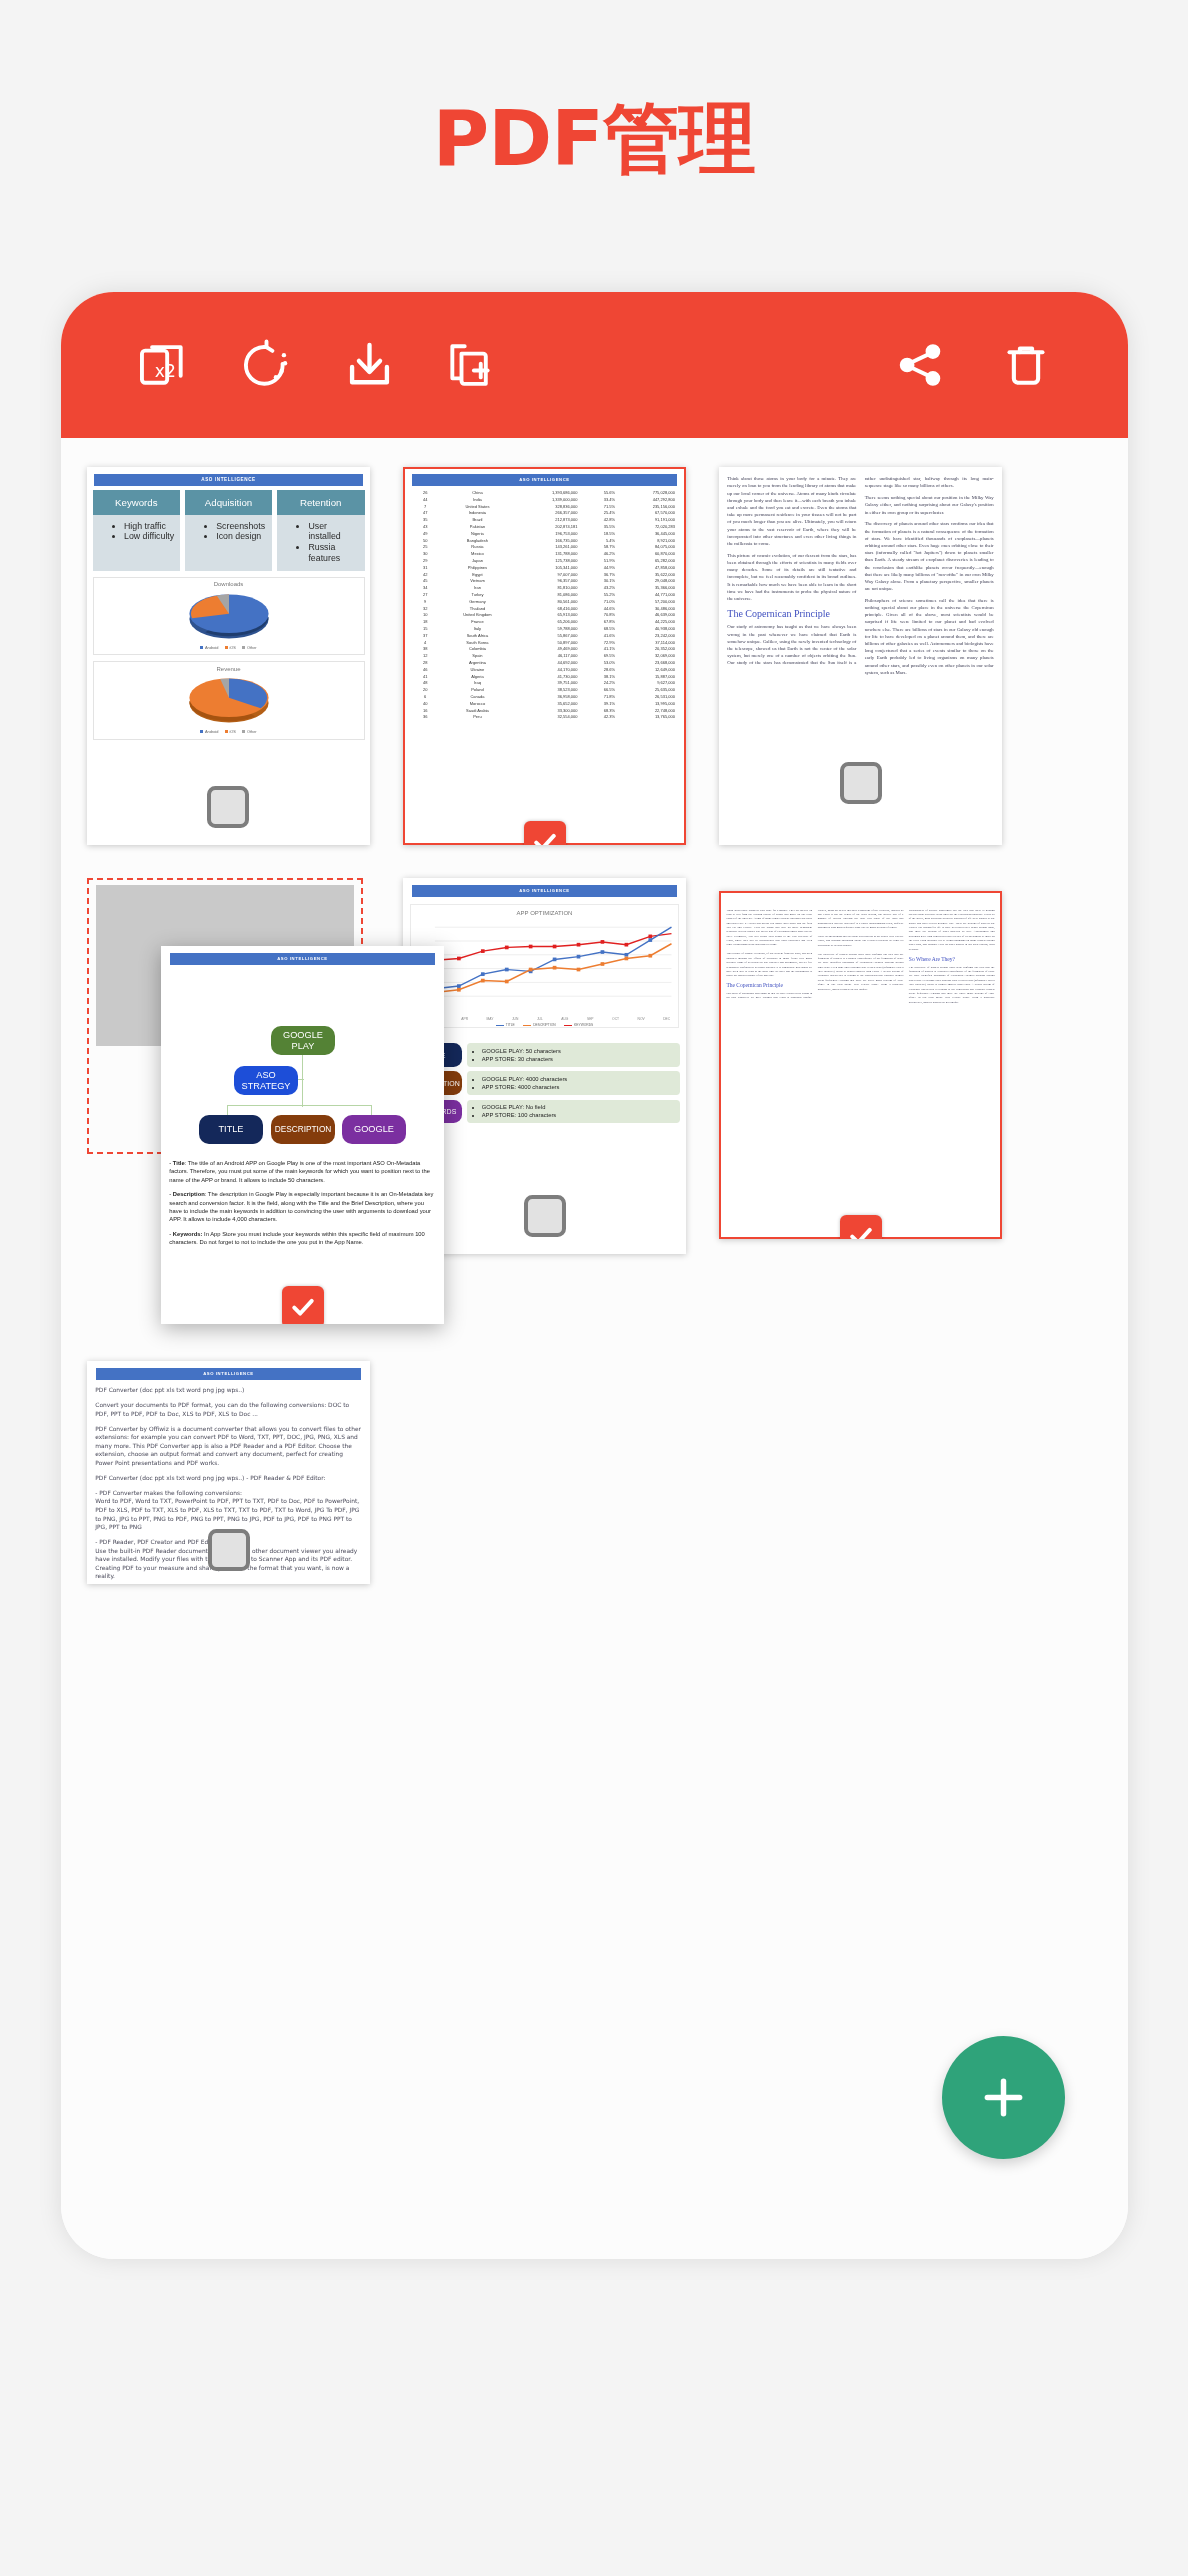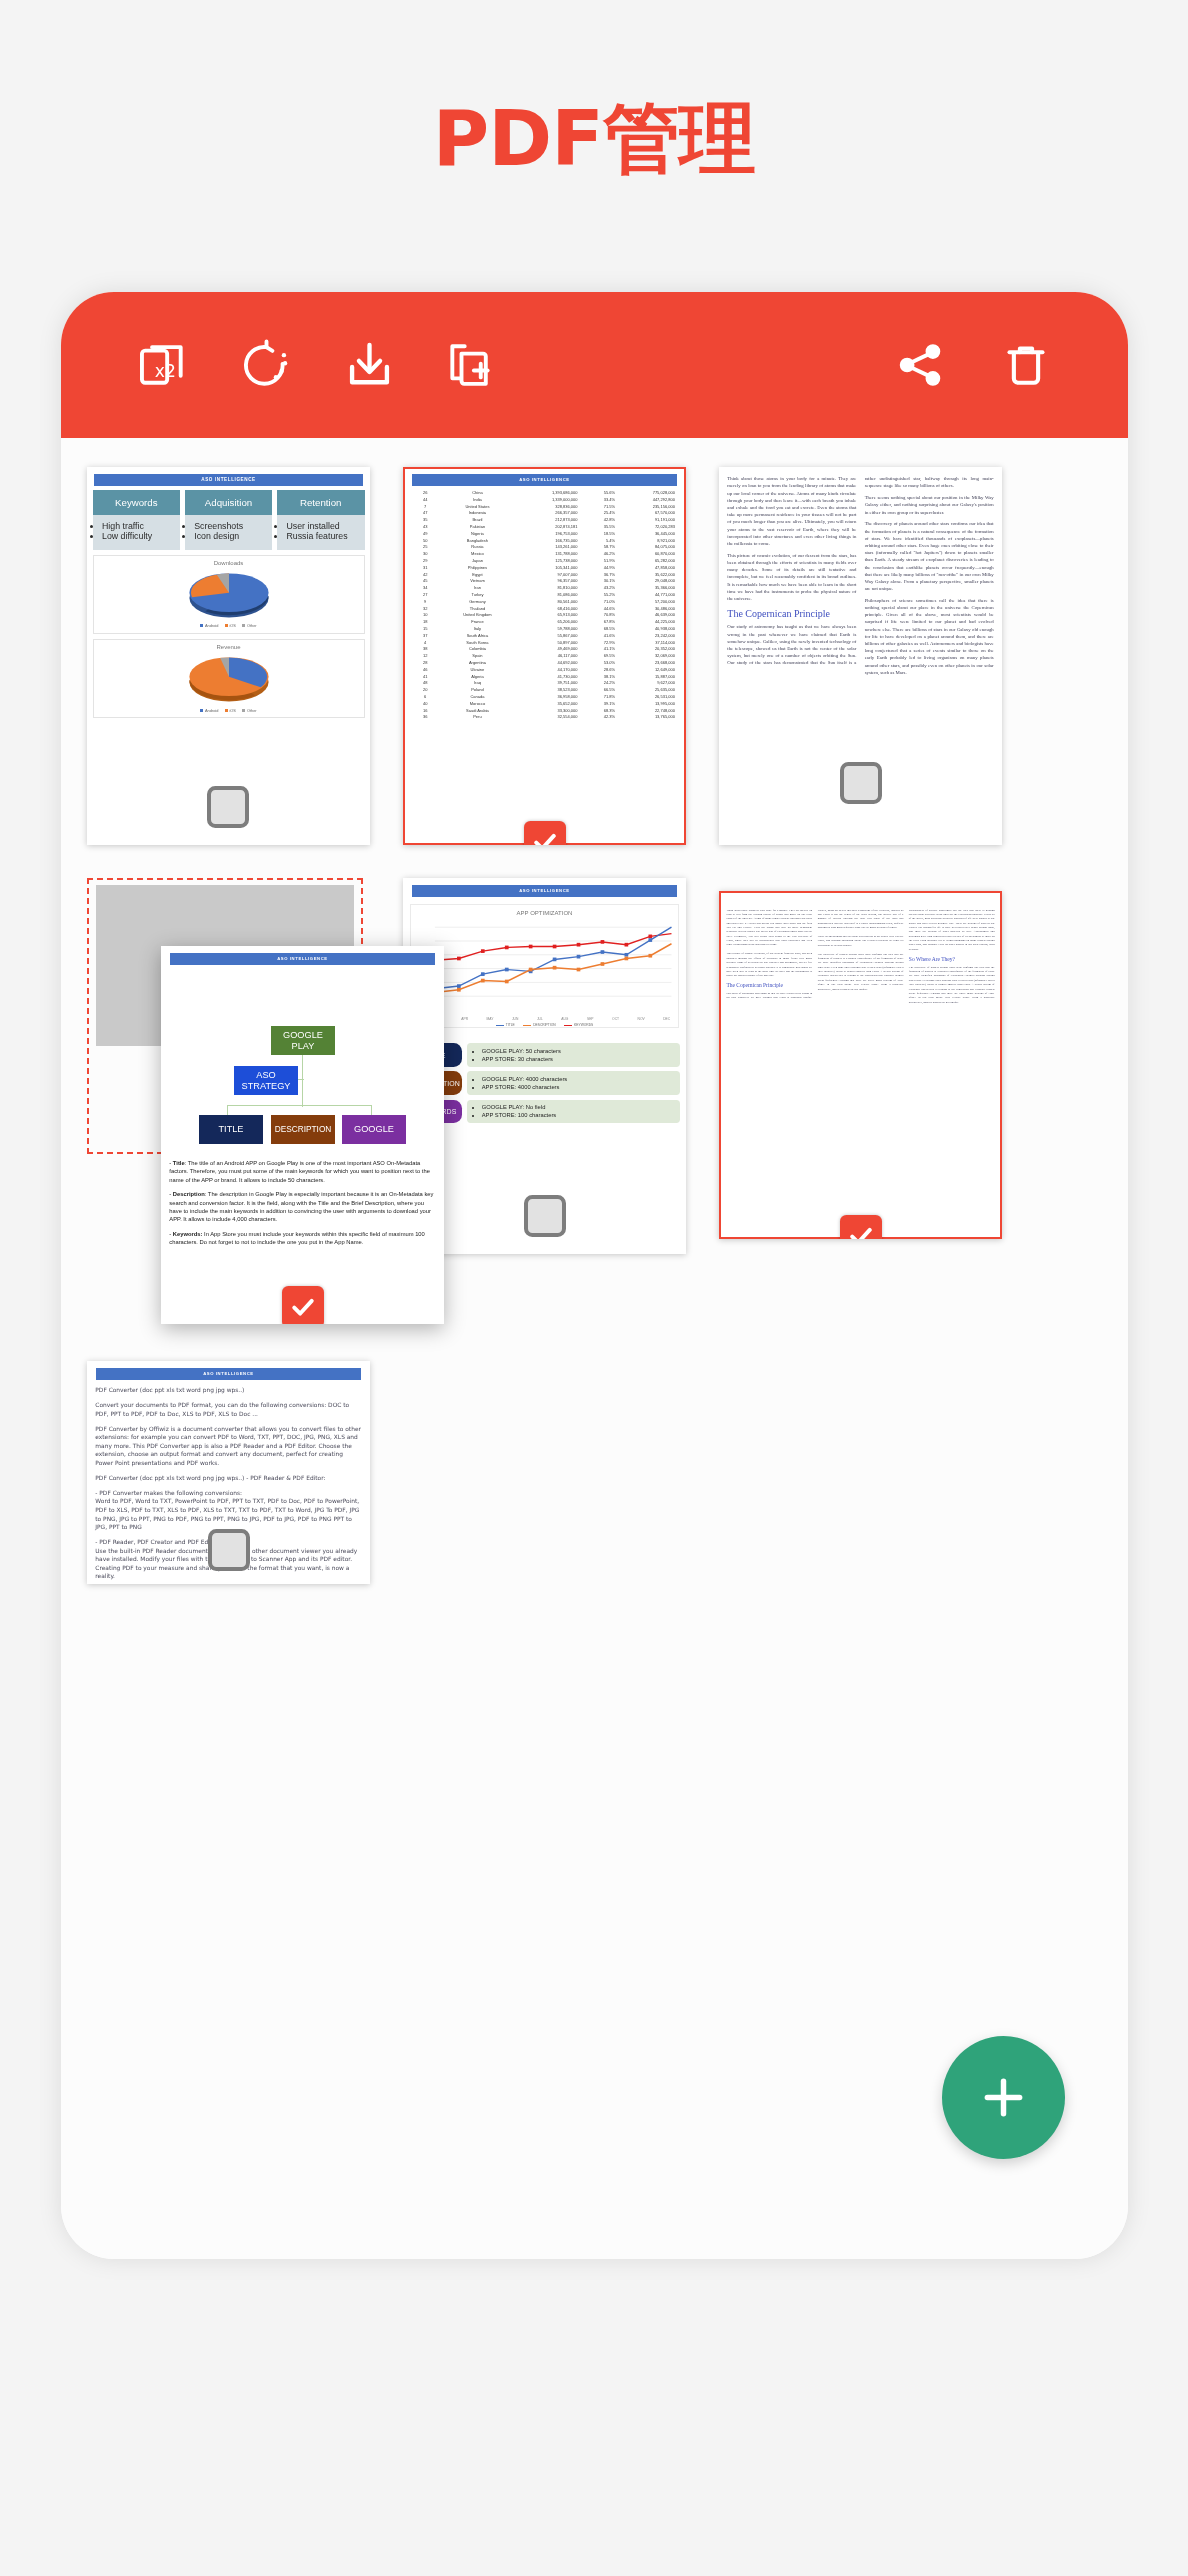--- a/index.html
+++ b/index.html
@@ -89,21 +89,21 @@
     position:absolute;
     border:4.6px solid #7d7d7d; border-radius:8.3px;
     background:#e2e2e2;
   }
 
   
   .k-cols{ display:flex; gap:4.6px; padding:0 5.5px; margin-top:4.6px; }
   .k-col{ flex:1; background:#d6dfe4; display:flex; flex-direction:column; }
   .k-head{ background:#5b93a5; color:#fff; text-align:center; font-size:9.7px; padding:6.4px 0 7.4px; font-weight:400;}
   .k-body{ padding:5.5px 3.7px 7.4px 5.5px; }
-  .k-body ul{ list-style:disc; margin-left:4px; }
+  .k-body ul{ list-style:disc; margin-left:26px; }
   .k-body li{ font-size:8.8px; line-height:1.22; color:#2b2b2b; }
 
   .chartbox{
     margin:5.5px; border:0.9px solid #e3e3e3; background:#fff;
     padding:3.7px 0 4.6px;
   }
   .chart-title{ text-align:center; font-size:6px; color:#777; margin-bottom:1.8px;}
   .pie-wrap{ display:flex; justify-content:center; }
   .legend{ display:flex; justify-content:center; gap:6.4px; margin-top:2.8px; }
   .legend span{ font-size:3.9px; color:#666; display:flex; align-items:center; gap:1.8px; }
@@ -124,21 +124,21 @@
   .bodytext{ font-size:4.8px; line-height:1.5; color:#3b3b52; text-align:justify; font-family:"Liberation Serif", serif; }
   .bodytext.tiny{ font-size:2.9px; line-height:1.5; }
   .bodytext p{ margin-bottom:4.6px; }
   .secthead{ color:#3f4fbf; font-size:10px; line-height:1.12; margin:5.5px 0 4.6px; font-family:"Liberation Serif", serif;}
   .secthead.tiny{ font-size:5.5px; margin:3.7px 0 2.8px; }
 
   
   .orgchart{ position:relative; height:122px; margin-top:13px; }
   .ob{
     position:absolute; color:#fff; font-size:9.2px; text-align:center;
-    display:flex; align-items:center; justify-content:center; line-height:1.18;
+    display:flex; align-items:center; justify-content:center; line-height:1.18;border-radius:10px;
   }
   .ln{ position:absolute; background:#b6d5a6; }
   .strat-text{ padding:6.4px 8.3px 0; }
   .strat-text p{ font-size:5.8px; line-height:1.42; color:#222; margin-bottom:6.4px; }
   .strat-text b{ font-weight:bold; }
 
   
   .lc-title{ text-align:center; font-size:6px; color:#777; padding-top:4.6px;}
   .lc-months{ display:flex; justify-content:space-between; padding:1.8px 7.4px 0 24px; }
   .lc-months span{ font-size:3.3px; color:#888; }

